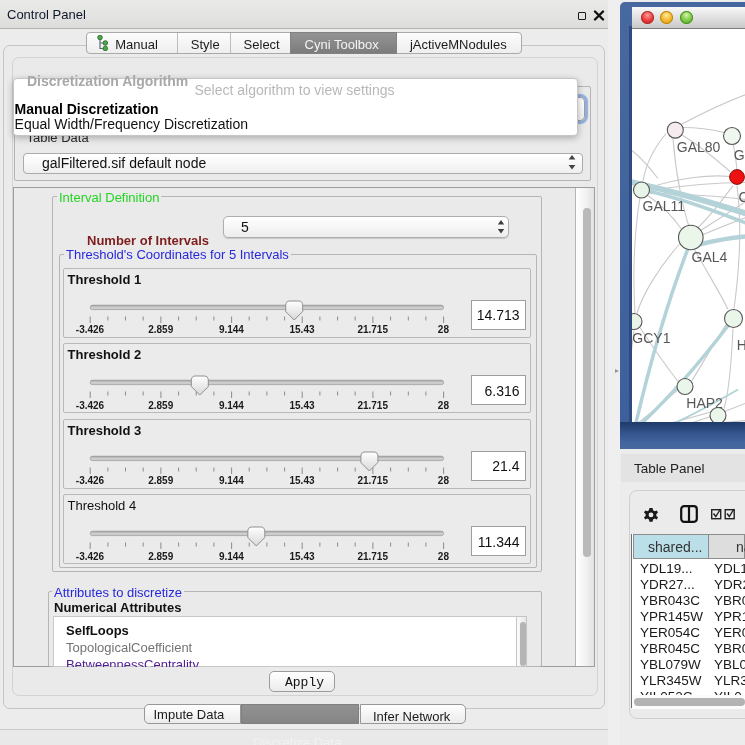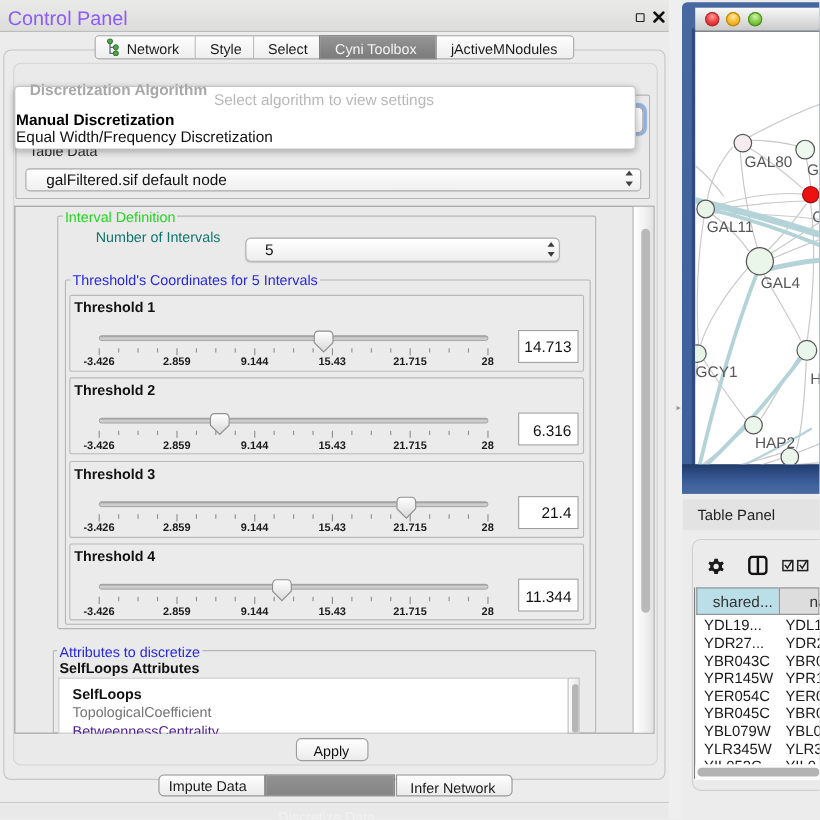--- a/index.html
+++ b/index.html
@@ -5,21 +5,21 @@
   * { margin:0; padding:0; box-sizing:border-box; }
   html,body { width:745px; height:745px; overflow:hidden; }
   body { position:relative; background:#ececec; font-family:"Liberation Sans", sans-serif; }
   .abs { position:absolute; }
   .lbl { position:absolute; white-space:nowrap; }
 </style>
 </head>
 <body>
 
 <div class="abs" style="left:0;top:0;width:608px;height:29px;background:linear-gradient(#eaeae8,#dddddb);border-bottom:1px solid #b2b2b2;"></div>
-<div class="lbl" style="left:7px;top:6.7px;font-size:18px;color:#8b5cf6;">Control Panel</div>
+<div class="lbl" style="left:7px;top:6.7px;font-size:13px;color:#0f172a;">Control Panel</div>
 <div class="abs" style="left:578px;top:11.5px;width:8px;height:8px;border:1.5px solid #1b1b1b;border-radius:1px;"></div>
 <svg class="abs" style="left:593px;top:10px;" width="12" height="11" viewBox="0 0 12 11">
   <path d="M2 1.5 L10 9.5 M10 1.5 L2 9.5" stroke="#111" stroke-width="2.4" stroke-linecap="round"></path>
 </svg>
 
 <div class="abs" style="left:0;top:29px;width:608px;height:702px;background:#ececec;"></div>
 <div class="abs" style="left:0;top:729px;width:608px;height:1px;background:#c9c9c9;"></div>
 <div class="abs" style="left:0;top:730px;width:608px;height:15px;background:#e9e9e9;"></div>
 
 <div class="abs" style="left:3px;top:44.5px;width:602px;height:664px;background:#ebebeb;border:1px solid #c5c5c5;border-radius:7px;"></div>
@@ -29,21 +29,21 @@
 <div id="tabstrip" class="abs" style="left:85.5px;top:32px;width:436.5px;height:21.5px;background:linear-gradient(#fdfdfd,#eeeeee);border:1px solid #a9a9a9;border-radius:4px;"></div>
 <div class="abs" style="left:290px;top:32px;width:107.2px;height:21.5px;background:linear-gradient(#949494,#7c7c7c);border:1px solid #828282;"></div>
 <div class="abs" style="left:176.9px;top:33px;width:1px;height:19.5px;background:#bcbcbc;"></div>
 <div class="abs" style="left:230.1px;top:33px;width:1px;height:19.5px;background:#bcbcbc;"></div>
 <svg class="abs" style="left:96px;top:35px;" width="14" height="16" viewBox="0 0 14 16">
   <path d="M4 2.5 L4 14 M4 8 L9 8 M4 13.5 L9 13.5" stroke="#5f6b77" stroke-width="1.2" fill="none"></path>
   <circle cx="4" cy="2.5" r="2.3" fill="#4aa84a" stroke="#2c6e2c" stroke-width="0.9"></circle>
   <circle cx="9.3" cy="8" r="2.3" fill="#4aa84a" stroke="#2c6e2c" stroke-width="0.9"></circle>
   <circle cx="9.3" cy="13.5" r="2.3" fill="#4aa84a" stroke="#2c6e2c" stroke-width="0.9"></circle>
 </svg>
-<div class="lbl" style="left:115.2px;top:36.5px;font-size:13px;color:#1c1c1c;">Network</div>
+<div class="lbl" style="left:115.2px;top:36.5px;font-size:13px;color:#1c1c1c;">Manual</div>
 <div class="lbl" style="left:190.8px;top:36.5px;font-size:13px;color:#1c1c1c;">Style</div>
 <div class="lbl" style="left:243.6px;top:36.5px;font-size:13px;color:#1c1c1c;">Select</div>
 <div class="lbl" style="left:304.6px;top:36.5px;font-size:13px;color:#f4f4f4;">Cyni Toolbox</div>
 <div class="lbl" style="left:409.9px;top:36.5px;font-size:13px;color:#1c1c1c;">jActiveMNodules</div>
 
 <div class="abs" style="left:14px;top:86px;width:577px;height:95px;border:1px solid #b5b5b5;border-radius:2px;"></div>
 
 <div class="abs" style="left:22px;top:97px;width:563px;height:24px;background:linear-gradient(#ffffff,#f0f0f0);border:1px solid #9f9f9f;border-radius:5px;box-shadow:0 0 1px 2.5px rgba(108,150,216,0.7);"></div>
 
 <div class="lbl" style="left:26.5px;top:129.5px;font-size:13px;color:#2c2c2c;">Table Data</div>
@@ -56,21 +56,21 @@
 </svg>
 
 <div class="abs" style="left:13px;top:186.5px;width:582px;height:480.5px;border:1px solid #9e9e9e;background:#eaeaea;"></div>
 
 <div class="abs" style="left:575px;top:187.5px;width:19px;height:478.5px;background:linear-gradient(to right,#ffffff,#f2f2f2 55%,#e2e2e2);border-left:1px solid #b5b5b5;"></div>
 <div class="abs" style="left:582.5px;top:208px;width:8.5px;height:349px;background:#b9b9b9;border-radius:4.5px;"></div>
 
 <div class="abs" style="left:52.4px;top:196.3px;width:490px;height:375.8px;border:1px solid #b5b5b5;border-radius:2px;"></div>
 <div class="lbl" style="left:57px;top:190px;font-size:13px;color:#23d523;background:#eaeaea;padding:0 2px;">Interval Definition</div>
 
-<div class="lbl" style="left:87px;top:208px;font-size:13px;font-weight:normal;color:#0f766e;">Number of Intervals</div>
+<div class="lbl" style="left:87px;top:233px;font-size:13px;font-weight:bold;color:#7f1d1d;">Number of Intervals</div>
 
 <div class="abs" style="left:222.5px;top:215.5px;width:286px;height:22px;background:linear-gradient(#ffffff,#ededed);border:1px solid #aeaeae;border-radius:5px;box-shadow:0 1px 1px rgba(0,0,0,0.15);"></div>
 <div class="lbl" style="left:241px;top:219px;font-size:14px;color:#111;">5</div>
 <svg class="abs" style="left:496px;top:220px;" width="10" height="14" viewBox="0 0 10 14">
   <path d="M5 0 L8.2 4.4 L1.8 4.4 Z" fill="#3c3c3c"></path>
   <path d="M5 13.5 L8.2 9.1 L1.8 9.1 Z" fill="#3c3c3c"></path>
 </svg>
 
 <div class="abs" style="left:58.8px;top:254.3px;width:478px;height:314px;border:1px solid #b5b5b5;border-radius:2px;"></div>
 <div class="lbl" style="left:64px;top:247px;font-size:13px;color:#2727dd;background:#eaeaea;padding:0 2px;">Threshold's Coordinates for 5 Intervals</div>
@@ -150,21 +150,21 @@
 <div class="lbl" style="left:90.0px;top:475.1px;transform:translateX(-50%);font-size:10px;font-weight:bold;color:#1a1a1a;">-3.426</div>
 <div class="lbl" style="left:160.7px;top:475.1px;transform:translateX(-50%);font-size:10px;font-weight:bold;color:#1a1a1a;">2.859</div>
 <div class="lbl" style="left:231.4px;top:475.1px;transform:translateX(-50%);font-size:10px;font-weight:bold;color:#1a1a1a;">9.144</div>
 <div class="lbl" style="left:302.0px;top:475.1px;transform:translateX(-50%);font-size:10px;font-weight:bold;color:#1a1a1a;">15.43</div>
 <div class="lbl" style="left:372.7px;top:475.1px;transform:translateX(-50%);font-size:10px;font-weight:bold;color:#1a1a1a;">21.715</div>
 <div class="lbl" style="left:443.4px;top:475.1px;transform:translateX(-50%);font-size:10px;font-weight:bold;color:#1a1a1a;">28</div>
 <div class="abs" style="left:470.5px;top:450.5px;width:55px;height:30px;background:#fff;border:1px solid #9e9e9e;"></div>
 <div class="lbl" style="left:470.5px;top:458.0px;width:49px;text-align:right;font-size:14px;color:#111;">21.4</div>
 
 <div class="abs" style="left:62.8px;top:494.1px;width:468.2px;height:70.2px;background:#ebebeb;border:1px solid #b9b9b9;border-radius:2px;"></div>
-<div class="lbl" style="left:67.5px;top:498.0px;font-size:13px;font-weight:bold;color:#111;">Threshold 4</div>
+<div class="lbl" style="left:67.5px;top:498.0px;font-size:13px;font-weight:normal;color:#111;">Threshold 4</div>
 <svg class="abs" style="left:62.8px;top:494.1px;" width="469" height="71" viewBox="0 0 469 71">
   <defs>
     <linearGradient id="trk4" x1="0" y1="0" x2="0" y2="1">
       <stop offset="0" stop-color="#8f8f8f"></stop>
         <stop offset="0.45" stop-color="#d0d0d0"></stop>
         <stop offset="1" stop-color="#c6c6c6"></stop>
     </linearGradient>
     <linearGradient id="th4" x1="0" y1="0" x2="0" y2="1">
       <stop offset="0" stop-color="#ffffff"></stop>
         <stop offset="1" stop-color="#d8d8d8"></stop>
@@ -178,34 +178,34 @@
 <div class="lbl" style="left:160.7px;top:550.6px;transform:translateX(-50%);font-size:10px;font-weight:bold;color:#1a1a1a;">2.859</div>
 <div class="lbl" style="left:231.4px;top:550.6px;transform:translateX(-50%);font-size:10px;font-weight:bold;color:#1a1a1a;">9.144</div>
 <div class="lbl" style="left:302.0px;top:550.6px;transform:translateX(-50%);font-size:10px;font-weight:bold;color:#1a1a1a;">15.43</div>
 <div class="lbl" style="left:372.7px;top:550.6px;transform:translateX(-50%);font-size:10px;font-weight:bold;color:#1a1a1a;">21.715</div>
 <div class="lbl" style="left:443.4px;top:550.6px;transform:translateX(-50%);font-size:10px;font-weight:bold;color:#1a1a1a;">28</div>
 <div class="abs" style="left:470.5px;top:526.0px;width:55px;height:30px;background:#fff;border:1px solid #9e9e9e;"></div>
 <div class="lbl" style="left:470.5px;top:533.5px;width:49px;text-align:right;font-size:14px;color:#111;">11.344</div>
 
 <div class="abs" style="left:48px;top:591.2px;width:494.4px;height:75.6px;border:1px solid #b5b5b5;border-radius:2px;"></div>
 <div class="lbl" style="left:52px;top:584.5px;font-size:13px;color:#2727dd;background:#eaeaea;padding:0 2px;">Attributes to discretize</div>
-<div class="lbl" style="left:54px;top:599.5px;font-size:13px;font-weight:bold;color:#111;">SelfLoops Attributes</div>
+<div class="lbl" style="left:54px;top:599.5px;font-size:13px;font-weight:bold;color:#111;">Numerical Attributes</div>
 
 <div class="abs" style="left:53px;top:615.5px;width:463px;height:51px;background:#ffffff;border:1px solid #c8c8c8;border-right:none;"></div>
 <div class="abs" style="left:53px;top:615.5px;width:463px;height:51px;overflow:hidden;">
 <div class="lbl" style="left:13px;top:7.3px;font-size:13px;color:#111;font-weight:bold;">SelfLoops</div>
 <div class="lbl" style="left:13px;top:24.3px;font-size:13px;color:#737373;">TopologicalCoefficient</div>
 <div class="lbl" style="left:13px;top:41.3px;font-size:13px;color:#4c1d95;">BetweennessCentrality</div>
 </div>
 
 <div class="abs" style="left:516px;top:615.5px;width:11px;height:51px;background:linear-gradient(to right,#fbfbfb,#e8e8e8);border:1px solid #c4c4c4;"></div>
 <div class="abs" style="left:519.5px;top:622px;width:6.5px;height:44px;background:#b5b5b5;border-radius:3.5px;"></div>
 
 <div class="abs" style="left:269px;top:671px;width:66px;height:20.5px;background:linear-gradient(#ffffff,#ebebeb);border:1px solid #9b9b9b;border-radius:5px;"></div>
-<div class="lbl" style="left:285px;top:674.5px;font-size:13px;color:#111;">Apply</div>
+<div class="lbl" style="left:285px;top:674.5px;font-size:13px;color:#111;font-family:Liberation Mono, monospace;">Apply</div>
 
 <div class="abs" style="left:144px;top:703.5px;width:96.5px;height:20.3px;background:linear-gradient(#fefefe,#ebebeb);border:1px solid #979797;border-radius:5px 0 0 5px;"></div>
 <div class="abs" style="left:240.5px;top:703.5px;width:118.5px;height:20.3px;background:linear-gradient(#929292,#858585);border:1px solid #808080;"></div>
 <div class="abs" style="left:359.7px;top:703.5px;width:106.3px;height:20.3px;background:linear-gradient(#fefefe,#ebebeb);border:1px solid #979797;border-radius:0 5px 5px 0;"></div>
 <div class="lbl" style="left:153.5px;top:707px;font-size:13px;color:#1a1a1a;">Impute Data</div>
 <div class="lbl" style="left:253px;top:707px;font-size:13px;color:#f2f2f2;margin-top:28px;">Discretize Data</div>
 <div class="lbl" style="left:373px;top:709px;font-size:13px;color:#1a1a1a;">Infer Network</div>
 
 <div class="abs" style="left:608px;top:0;width:12px;height:745px;background:#efefef;"></div>
 <div class="abs" style="left:615px;top:369px;width:0;height:0;border-top:2.8px solid transparent;border-bottom:2.8px solid transparent;border-left:4px solid #979797;"></div>

